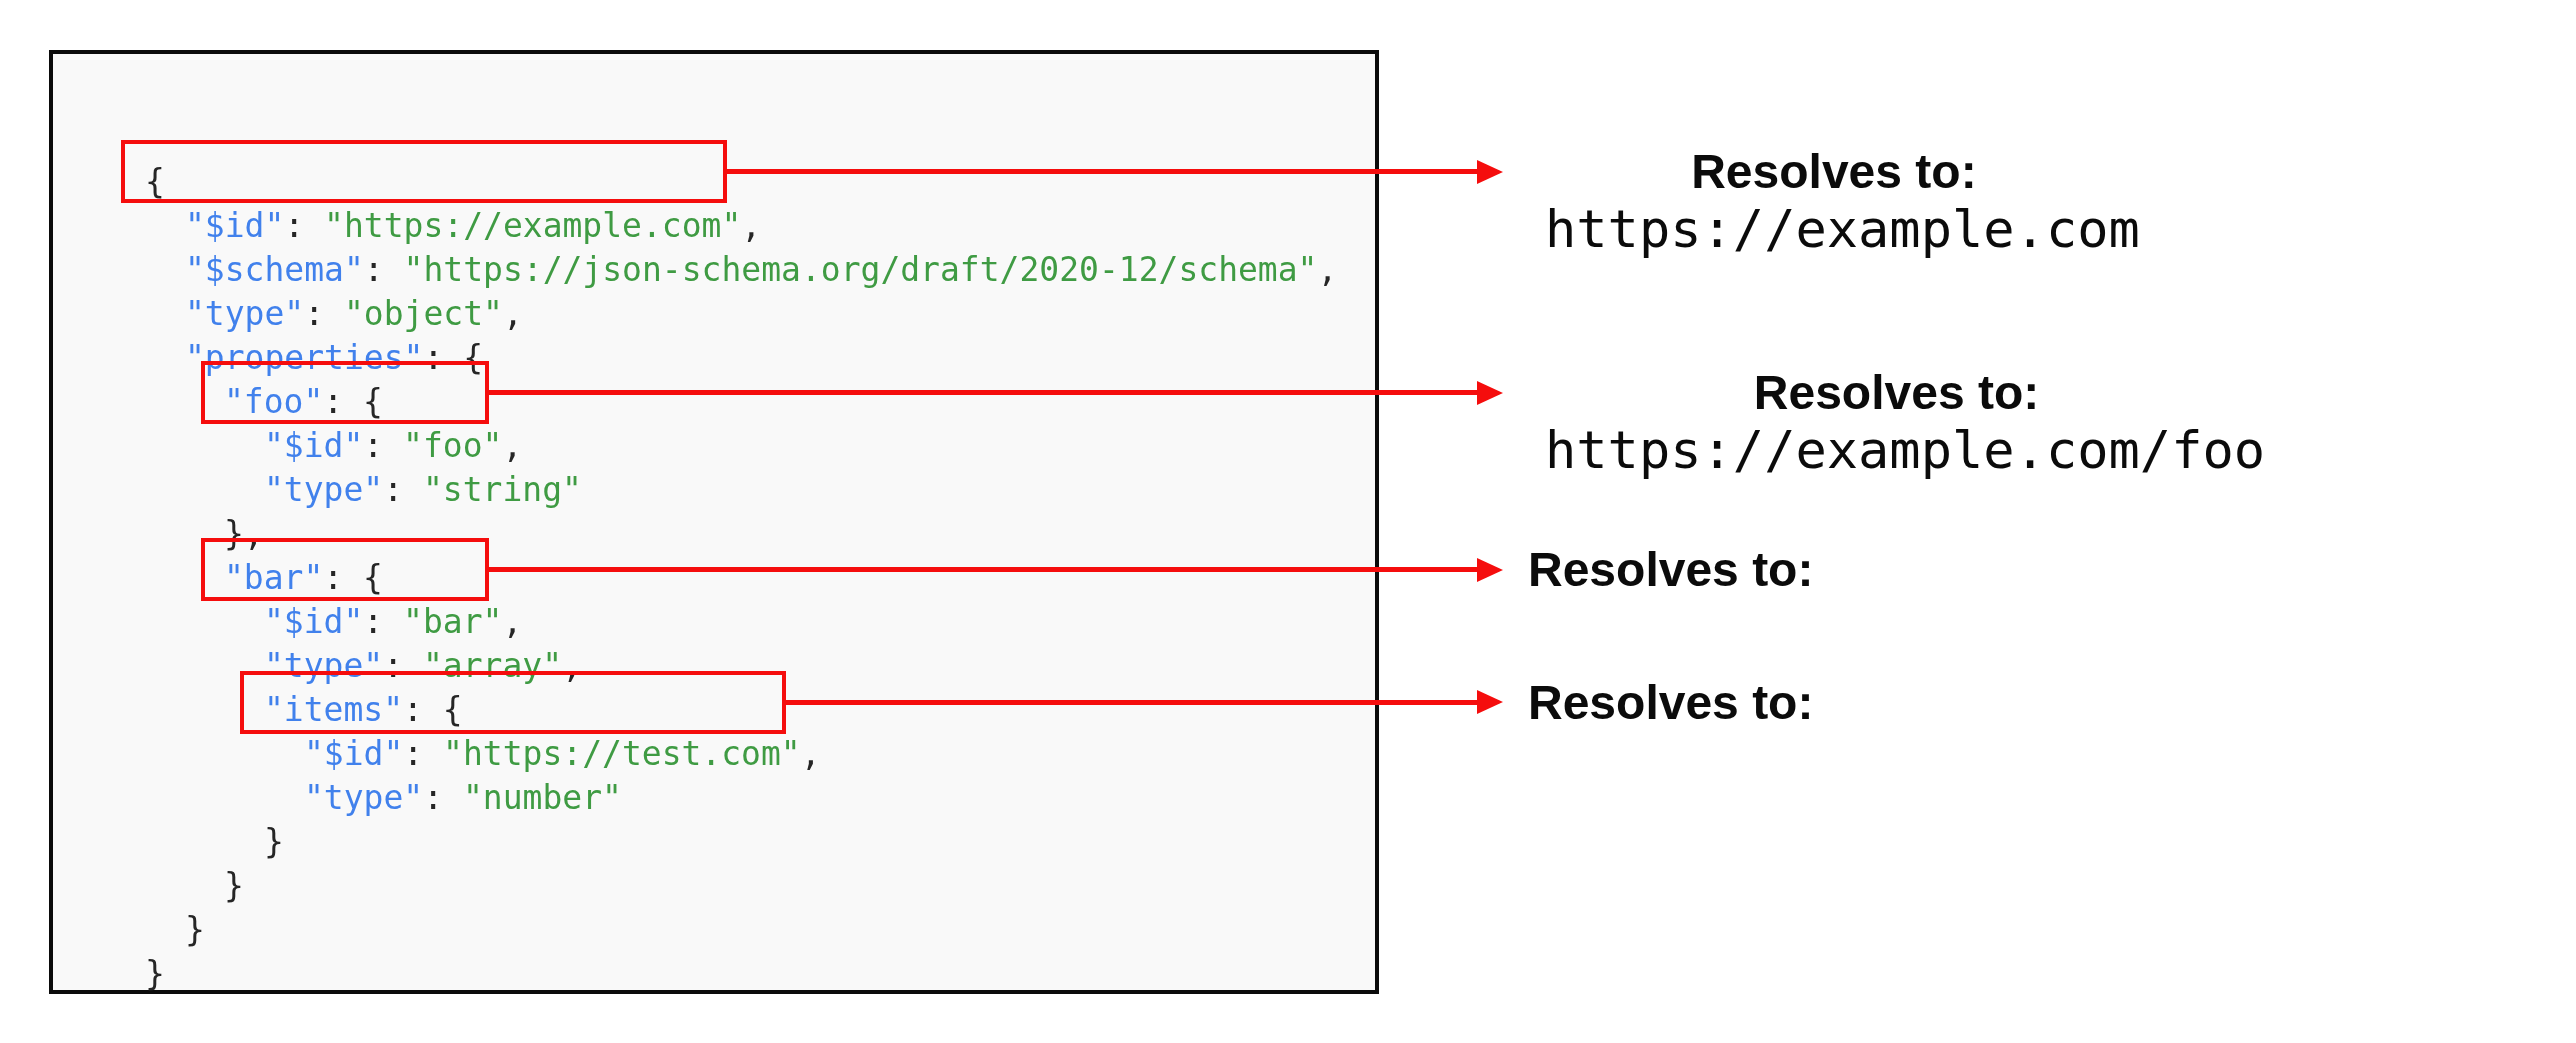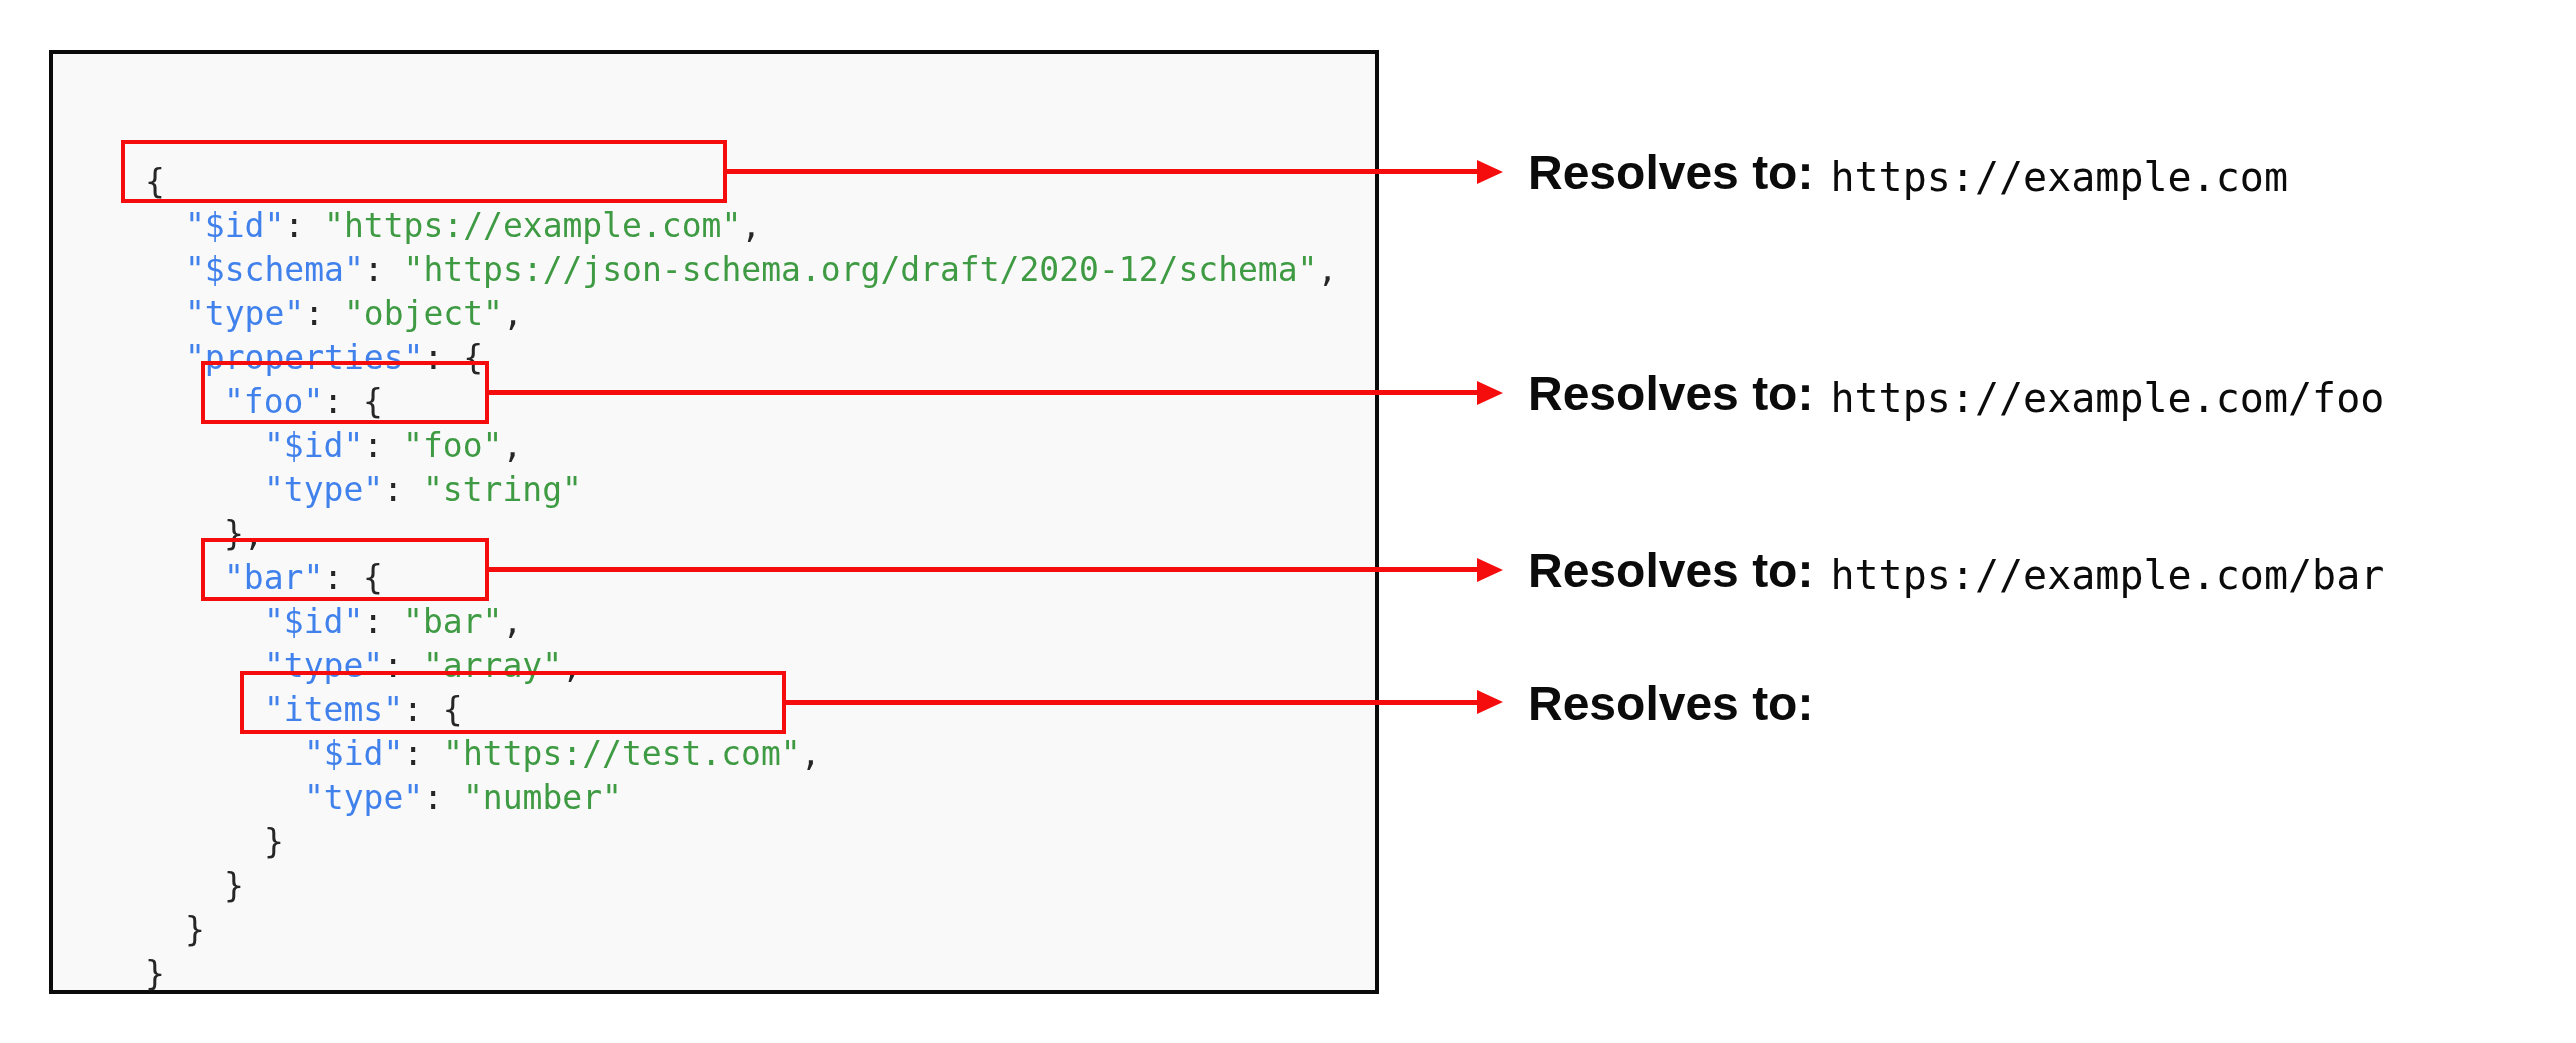--- a/index.html
+++ b/index.html
@@ -61,33 +61,34 @@
     width: 0;
     height: 0;
     border-top: 12.2px solid transparent;
     border-bottom: 12.2px solid transparent;
     border-left: 26px solid #f50d0d;
   }
   .annotation {
     position: absolute;
     height: 56px;
     display: flex;
-    align-items: flex-end;
+    align-items: center;
     white-space: nowrap;
+    flex-direction: column;
   }
   .annotation-label {
     font-family: "Liberation Sans", sans-serif;
     font-weight: bold;
     font-size: 48px;
     color: #0b0b0b;
   }
   .annotation-url {
     margin-left: 17px;
     font-family: "DejaVu Sans Mono", monospace;
-    font-size: 40px;
+    font-size: 52px;
     color: #0b0b0b;
   }
 </style>
 </head>
 <body>
 
 <div class="page">
   <div class="code-panel">
     <pre id="code"><div class="code-line" style="padding-left: 0px;"><span class="tok-punct">{</span></div><div class="code-line" style="padding-left: 40px;"><span class="tok-key">"$id"</span><span class="tok-punct">: </span><span class="tok-str">"https://example.com"</span><span class="tok-punct">,</span></div><div class="code-line" style="padding-left: 40px;"><span class="tok-key">"$schema"</span><span class="tok-punct">: </span><span class="tok-str">"https://json-schema.org/draft/2020-12/schema"</span><span class="tok-punct">,</span></div><div class="code-line" style="padding-left: 40px;"><span class="tok-key">"type"</span><span class="tok-punct">: </span><span class="tok-str">"object"</span><span class="tok-punct">,</span></div><div class="code-line" style="padding-left: 40px;"><span class="tok-key">"properties"</span><span class="tok-punct">: {</span></div><div class="code-line" style="padding-left: 79px;"><span class="tok-key">"foo"</span><span class="tok-punct">: {</span></div><div class="code-line" style="padding-left: 119px;"><span class="tok-key">"$id"</span><span class="tok-punct">: </span><span class="tok-str">"foo"</span><span class="tok-punct">,</span></div><div class="code-line" style="padding-left: 119px;"><span class="tok-key">"type"</span><span class="tok-punct">: </span><span class="tok-str">"string"</span></div><div class="code-line" style="padding-left: 79px;"><span class="tok-punct">},</span></div><div class="code-line" style="padding-left: 79px;"><span class="tok-key">"bar"</span><span class="tok-punct">: {</span></div><div class="code-line" style="padding-left: 119px;"><span class="tok-key">"$id"</span><span class="tok-punct">: </span><span class="tok-str">"bar"</span><span class="tok-punct">,</span></div><div class="code-line" style="padding-left: 119px;"><span class="tok-key">"type"</span><span class="tok-punct">: </span><span class="tok-str">"array"</span><span class="tok-punct">,</span></div><div class="code-line" style="padding-left: 119px;"><span class="tok-key">"items"</span><span class="tok-punct">: {</span></div><div class="code-line" style="padding-left: 159px;"><span class="tok-key">"$id"</span><span class="tok-punct">: </span><span class="tok-str">"https://test.com"</span><span class="tok-punct">,</span></div><div class="code-line" style="padding-left: 159px;"><span class="tok-key">"type"</span><span class="tok-punct">: </span><span class="tok-str">"number"</span></div><div class="code-line" style="padding-left: 119px;"><span class="tok-punct">}</span></div><div class="code-line" style="padding-left: 79px;"><span class="tok-punct">}</span></div><div class="code-line" style="padding-left: 40px;"><span class="tok-punct">}</span></div><div class="code-line" style="padding-left: 0px;"><span class="tok-punct">}</span></div></pre>
   </div>
@@ -104,21 +105,20 @@
       <div class="arrow-head" style="left: 1477px; top: 381px;"></div>
       <div class="annotation" style="left: 1528px; top: 365px;">
         <span class="annotation-label">Resolves to:</span>
         <span class="annotation-url">https://example.com/foo</span>
       </div>
       <div class="hl-box" style="left: 201px; top: 538px; width: 288px;"></div>
       <div class="arrow-line" style="left: 487px; top: 567px; width: 991px;"></div>
       <div class="arrow-head" style="left: 1477px; top: 558px;"></div>
       <div class="annotation" style="left: 1528px; top: 542px;">
         <span class="annotation-label">Resolves to:</span>
-        <span class="annotation-url">https://example.com/bar</span>
       </div>
       <div class="hl-box" style="left: 240px; top: 671px; width: 546px;"></div>
       <div class="arrow-line" style="left: 784px; top: 700px; width: 694px;"></div>
       <div class="arrow-head" style="left: 1477px; top: 690px;"></div>
       <div class="annotation" style="left: 1528px; top: 675px;">
         <span class="annotation-label">Resolves to:</span>
       </div>
     </div>
 </div>
 

